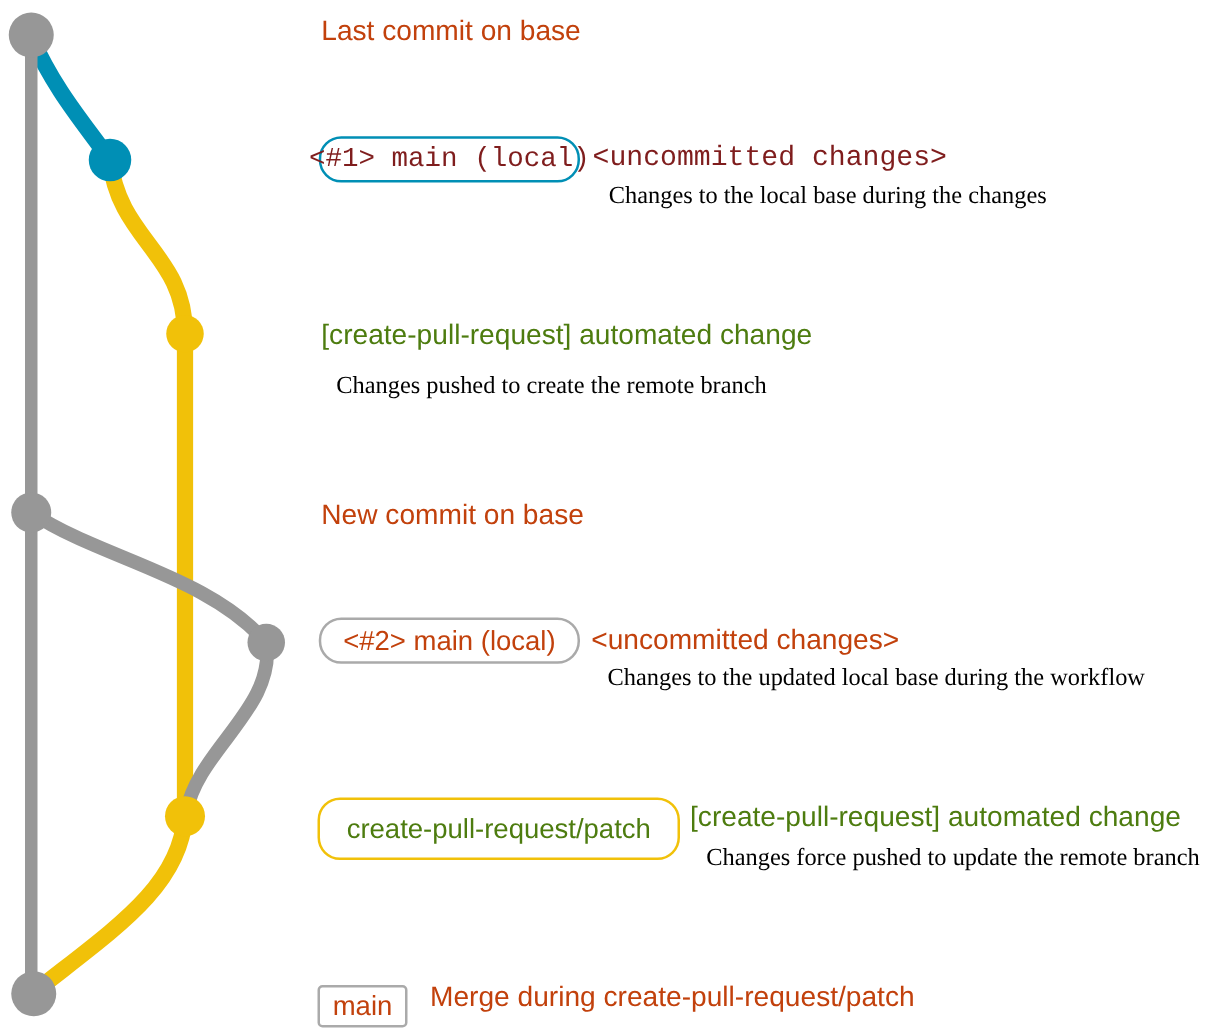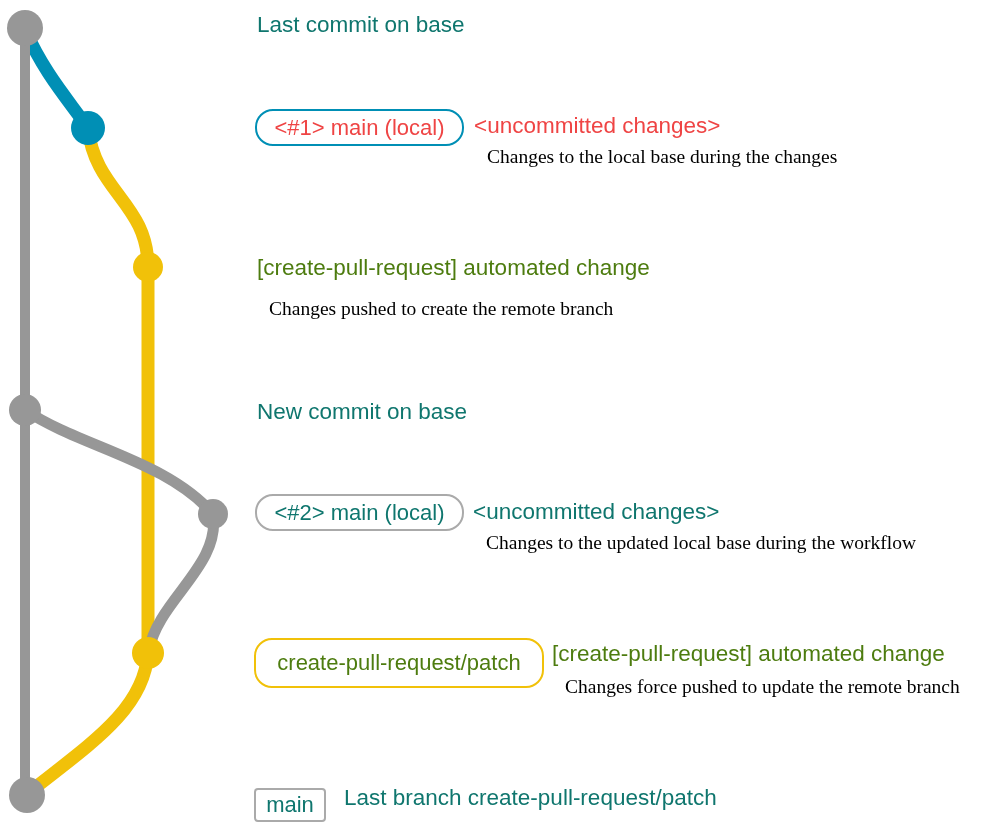--- a/index.html
+++ b/index.html
@@ -32,22 +32,22 @@
     display: flex;
     align-items: center;
     justify-content: center;
     box-sizing: border-box;
     border: 2px solid;
     border-radius: 18px;
     background: #ffffff;
     font-size: 22px;
     white-space: nowrap;
   }
-  .c-gray   { color: #0f766e; border-color: #aaaaaa; }
-  .c-blue   { color: #ef4444; border-color: #008fb5; }
+  .c-gray   { color: #c2410c; border-color: #aaaaaa; }
+  .c-blue   { color: #7f1d1d; border-color: #008fb5; font-family: Liberation Mono, monospace; }
   .c-yellow { color: #4d7c0f; border-color: #f1c109; }
 </style>
 </head>
 <body>
 
 <div class="canvas">
 
   <svg class="graph-svg" width="981" height="827" viewBox="0 0 981 827">
 
     <path d="M 88 128 C 95 192 148 203 148 267 L 148 653 C 144 710 90 744 27 794" fill="none" stroke-width="13" stroke-linecap="round" stroke="#f1c109"></path>
@@ -80,15 +80,15 @@
 
   <div class="badge c-gray" style="left:255px; top:494px; width:209px; height:37px">&lt;#2&gt; main (local)</div>
   <div class="g-label c-gray" style="left:473px; top:499px">&lt;uncommitted changes&gt;</div>
   <div class="g-caption" style="left:486px; top:531px">Changes to the updated local base during the workflow</div>
 
   <div class="badge c-yellow" style="left:254px; top:638px; width:290px; height:50px">create-pull-request/patch</div>
   <div class="g-label c-yellow" style="left:552px; top:641px">[create-pull-request] automated change</div>
   <div class="g-caption" style="left:565px; top:675px">Changes force pushed to update the remote branch</div>
 
   <div class="badge c-gray" style="left:254px; top:788px; width:72px; height:34px; border-radius:4px">main</div>
-  <div class="g-label c-gray" style="left:344px; top:785px">Last branch create-pull-request/patch</div>
+  <div class="g-label c-gray" style="left:344px; top:785px">Merge during create-pull-request/patch</div>
 
 </div>
 
 </body></html>

